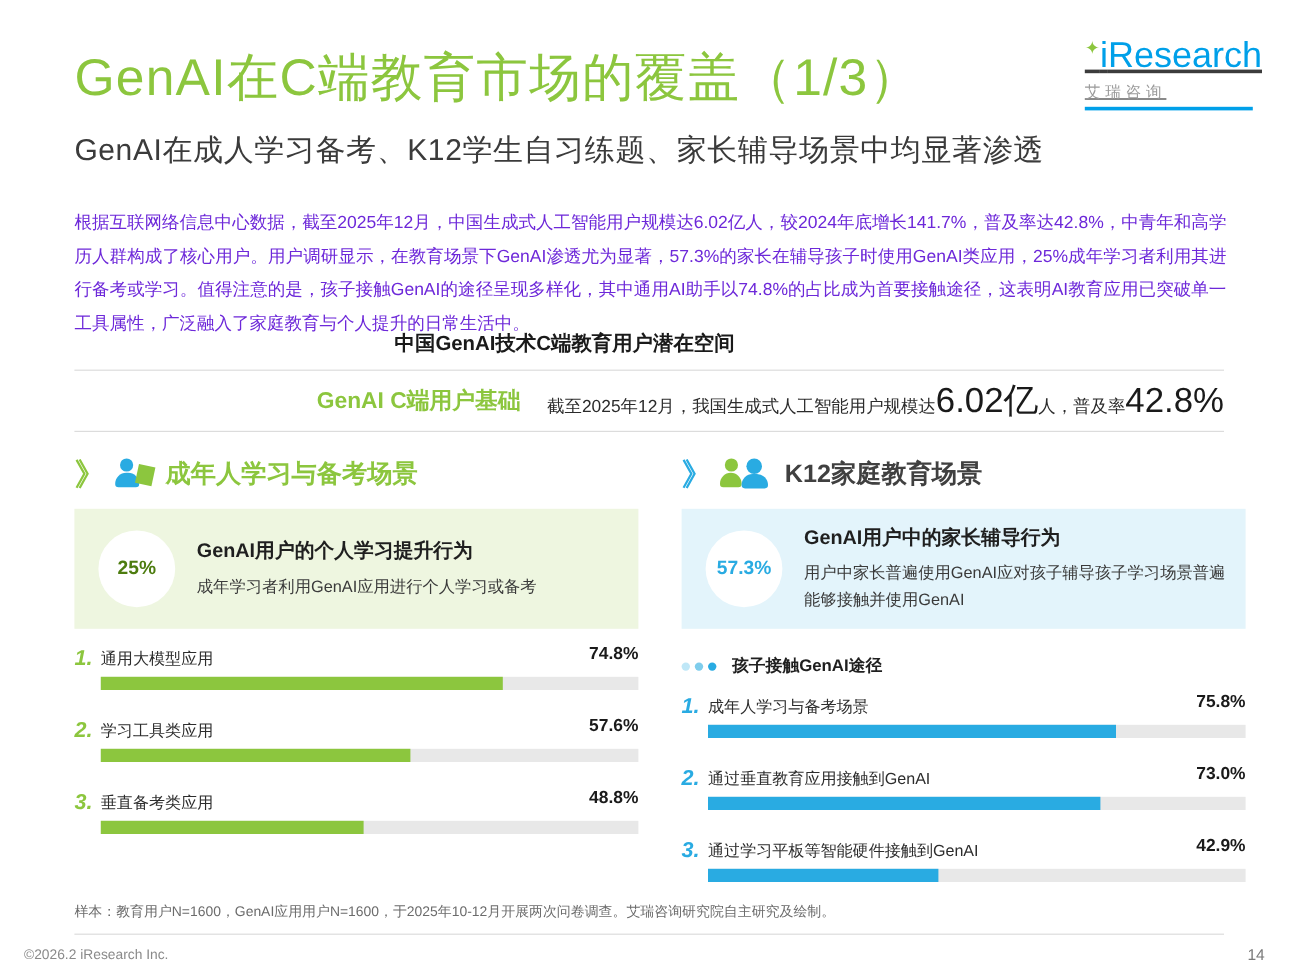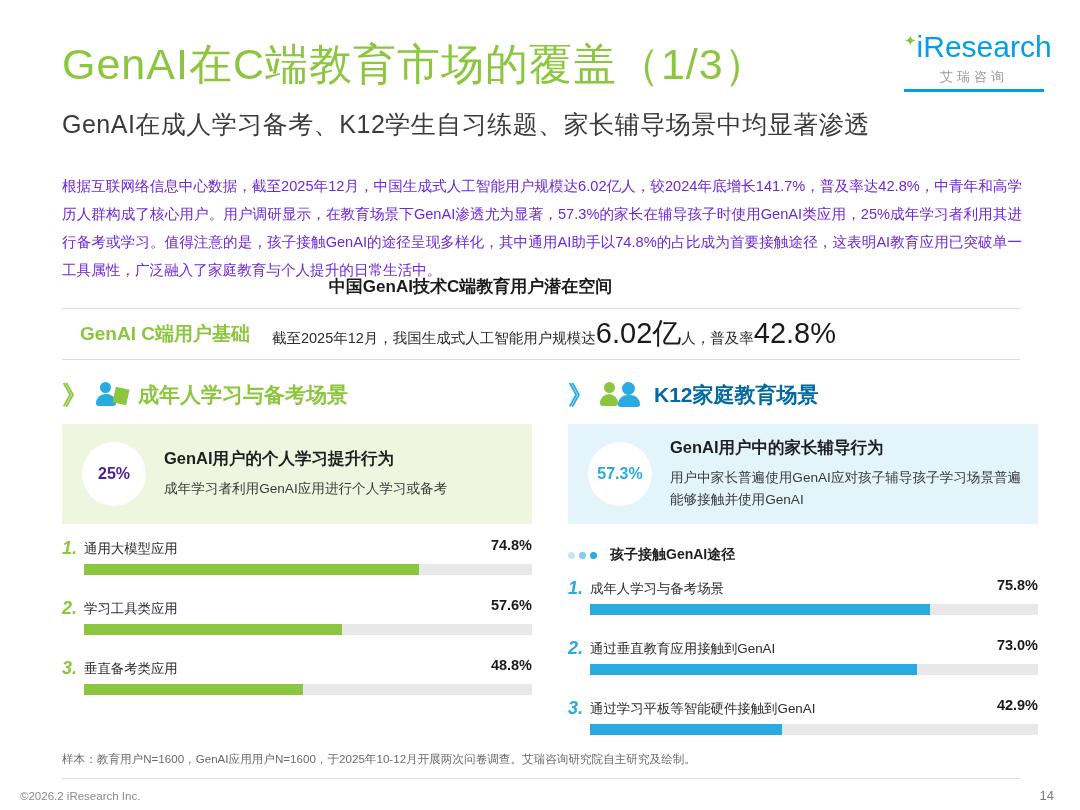--- a/index.html
+++ b/index.html
@@ -19,21 +19,21 @@
     position:absolute; left:62px; top:36px;
     font-size:43px; color:#8cc63e; letter-spacing:1px;
     white-space:nowrap;
   }
   .subtitle {
     position:absolute; left:62px; top:108px;
     font-size:25px; color:#3b3b3b; letter-spacing:0.5px;
     white-space:nowrap;
   }
   .logo {
-    position:absolute; right:36px; top:32px; width:140px; text-align:center;
+    position:absolute; right:36px; top:32px; width:140px; text-align:left;text-decoration:underline;
   }
   .logo .word { font-size:30px; color:#00a0e9; letter-spacing:0px; line-height:1; }
   .logo .word .i { color:#00a0e9; }
   .logo .word .rest { color:#00a0e9; }
   .logo .spark { color:#8cc63e; font-size:15px; vertical-align:super; }
   .logo .cn { font-size:13px; color:#9a9a9a; letter-spacing:4px; margin-top:6px; }
   .logo .bar { height:3px; background:#00a0e9; margin-top:3px; }
 
   
   .para {
@@ -44,21 +44,21 @@
   
   .sec-title {
     position:absolute; left:0; top:275px; width:941px; text-align:center;
     font-size:17px; font-weight:bold; color:#1a1a1a;
   }
 
   
   .userbase {
     position:absolute; left:62px; top:308px; width:958px; height:52px;
     border-top:1px solid #dcdcdc; border-bottom:1px solid #dcdcdc;
-    display:flex; align-items:center;
+    display:flex; align-items:center;justify-content:flex-end;
   }
   .userbase .label {
     font-size:19px; font-weight:bold; color:#8cc63e; margin-left:18px; white-space:nowrap;
   }
   .userbase .txt {
     margin-left:22px; font-size:14.5px; color:#2b2b2b; white-space:nowrap;
   }
   .userbase .big { font-size:29px; color:#1a1a1a; }
 
   
@@ -66,40 +66,40 @@
   .col.left { left:62px; }
   .col.right { left:568px; }
 
   .colhead { display:flex; align-items:center; height:38px; }
   .chev { font-size:26px; font-weight:bold; letter-spacing:-4px; margin-right:12px; line-height:1;}
   .chev.g { color:#8cc63e; }
   .chev.b { color:#29abe2; }
   .colhead .ico { width:34px; height:30px; margin-right:8px; position:relative; }
   .colhead .htxt { font-size:21px; font-weight:bold; }
   .left .htxt { color:#8cc63e; }
-  .right .htxt { color:#0369a1; }
+  .right .htxt { color:#404040; }
 
   
   .person { position:absolute; border-radius:50%; }
   .p-head { width:11px; height:11px; top:2px; }
   .p-body { width:20px; height:12px; border-radius:10px 10px 3px 3px; top:14px; }
 
   
   .box {
     margin-top:10px; height:100px; display:flex; align-items:center;
     padding:0 14px;
   }
   .box.g { background:#eef6e0; }
   .box.b { background:#e3f4fb; }
   .circle {
     width:64px; height:64px; border-radius:50%; background:#ffffff;
     display:flex; align-items:center; justify-content:center;
     font-size:16px; font-weight:bold; flex:0 0 auto; margin-left:6px;
   }
-  .circle.g { color:#4c1d95; }
+  .circle.g { color:#4d7c0f; }
   .circle.b { color:#29abe2; }
   .boxtxt { margin-left:18px; }
   .boxtxt .bt-title { font-size:16.5px; font-weight:bold; color:#1f1f1f; margin-bottom:8px; }
   .boxtxt .bt-desc { font-size:13.6px; line-height:1.6; color:#3a3a3a; }
 
   
   .barshead { margin-top:22px; display:flex; align-items:center; }
   .dots { display:flex; align-items:center; margin-right:9px; }
   .dots i { display:block; width:7px; height:7px; border-radius:50%; margin-right:4px; }
   .bh-text { font-size:14px; font-weight:bold; color:#1f1f1f; }

